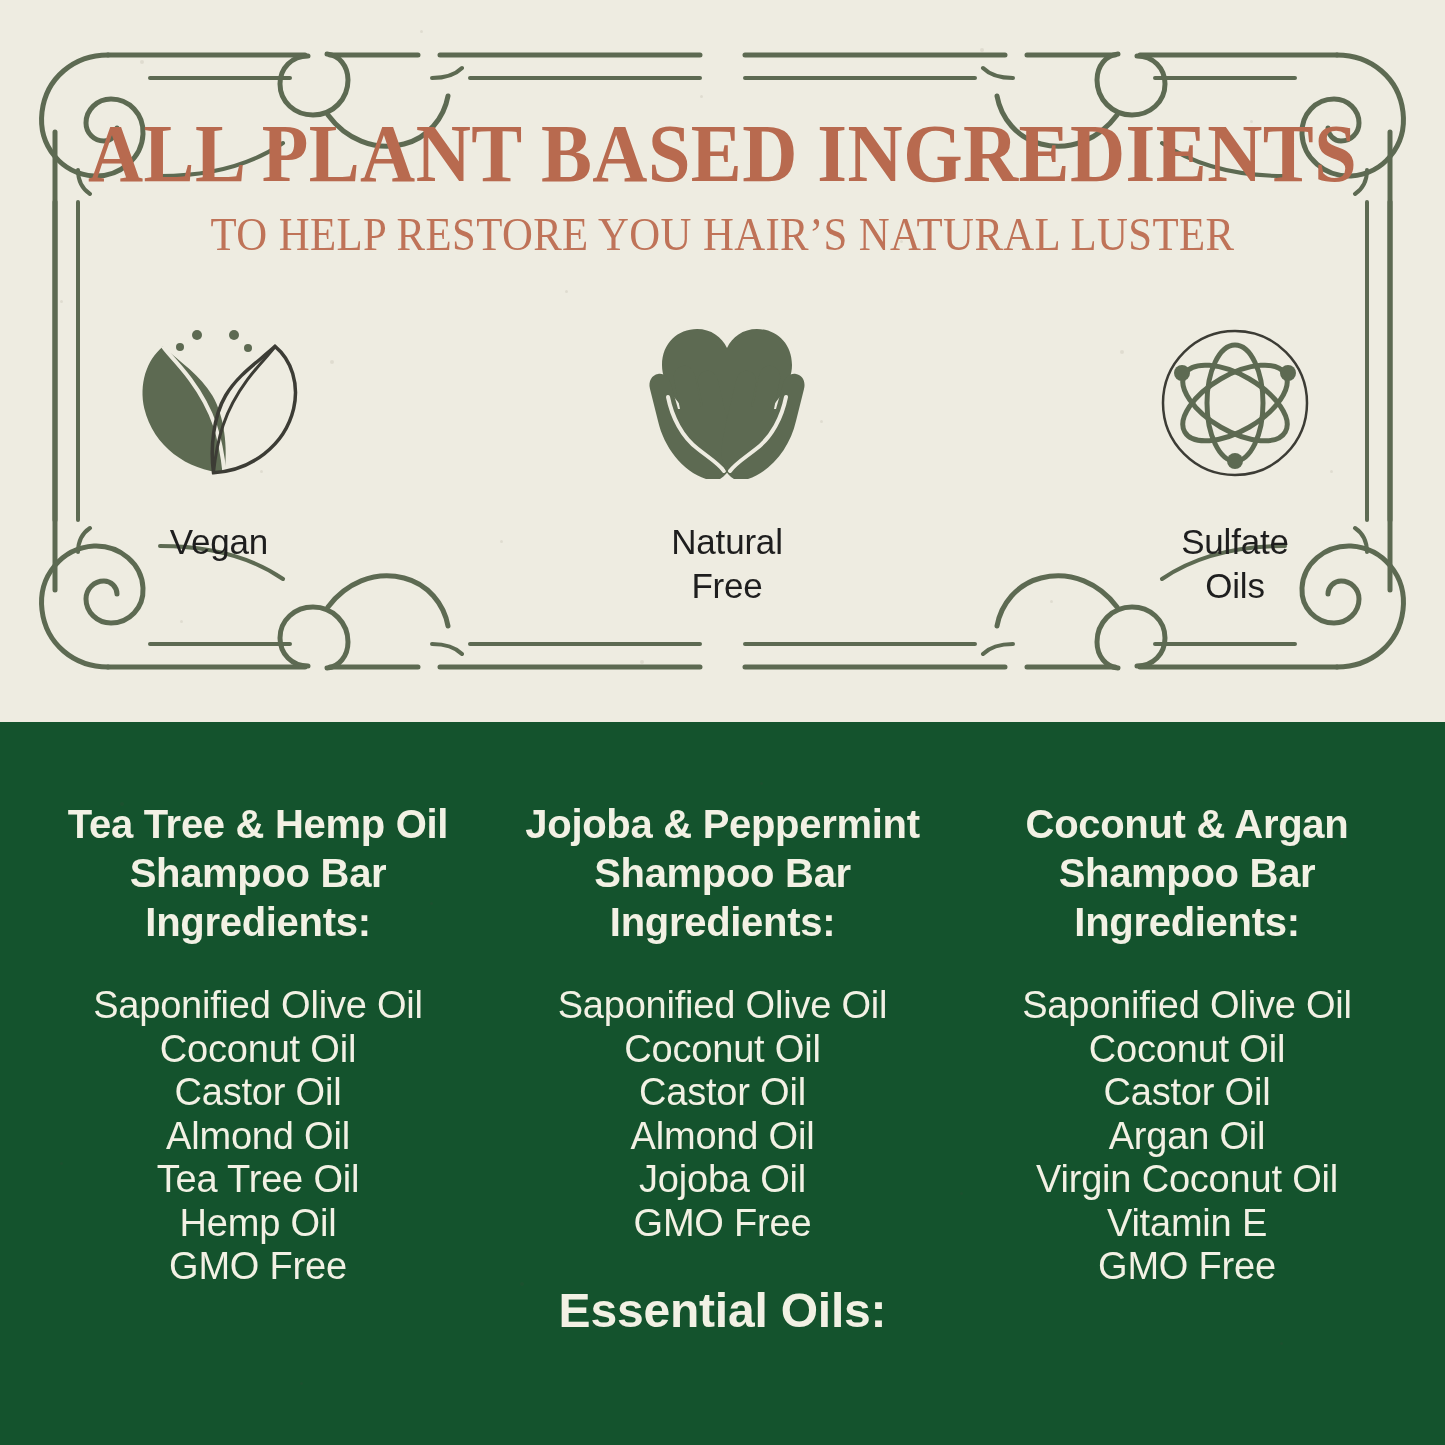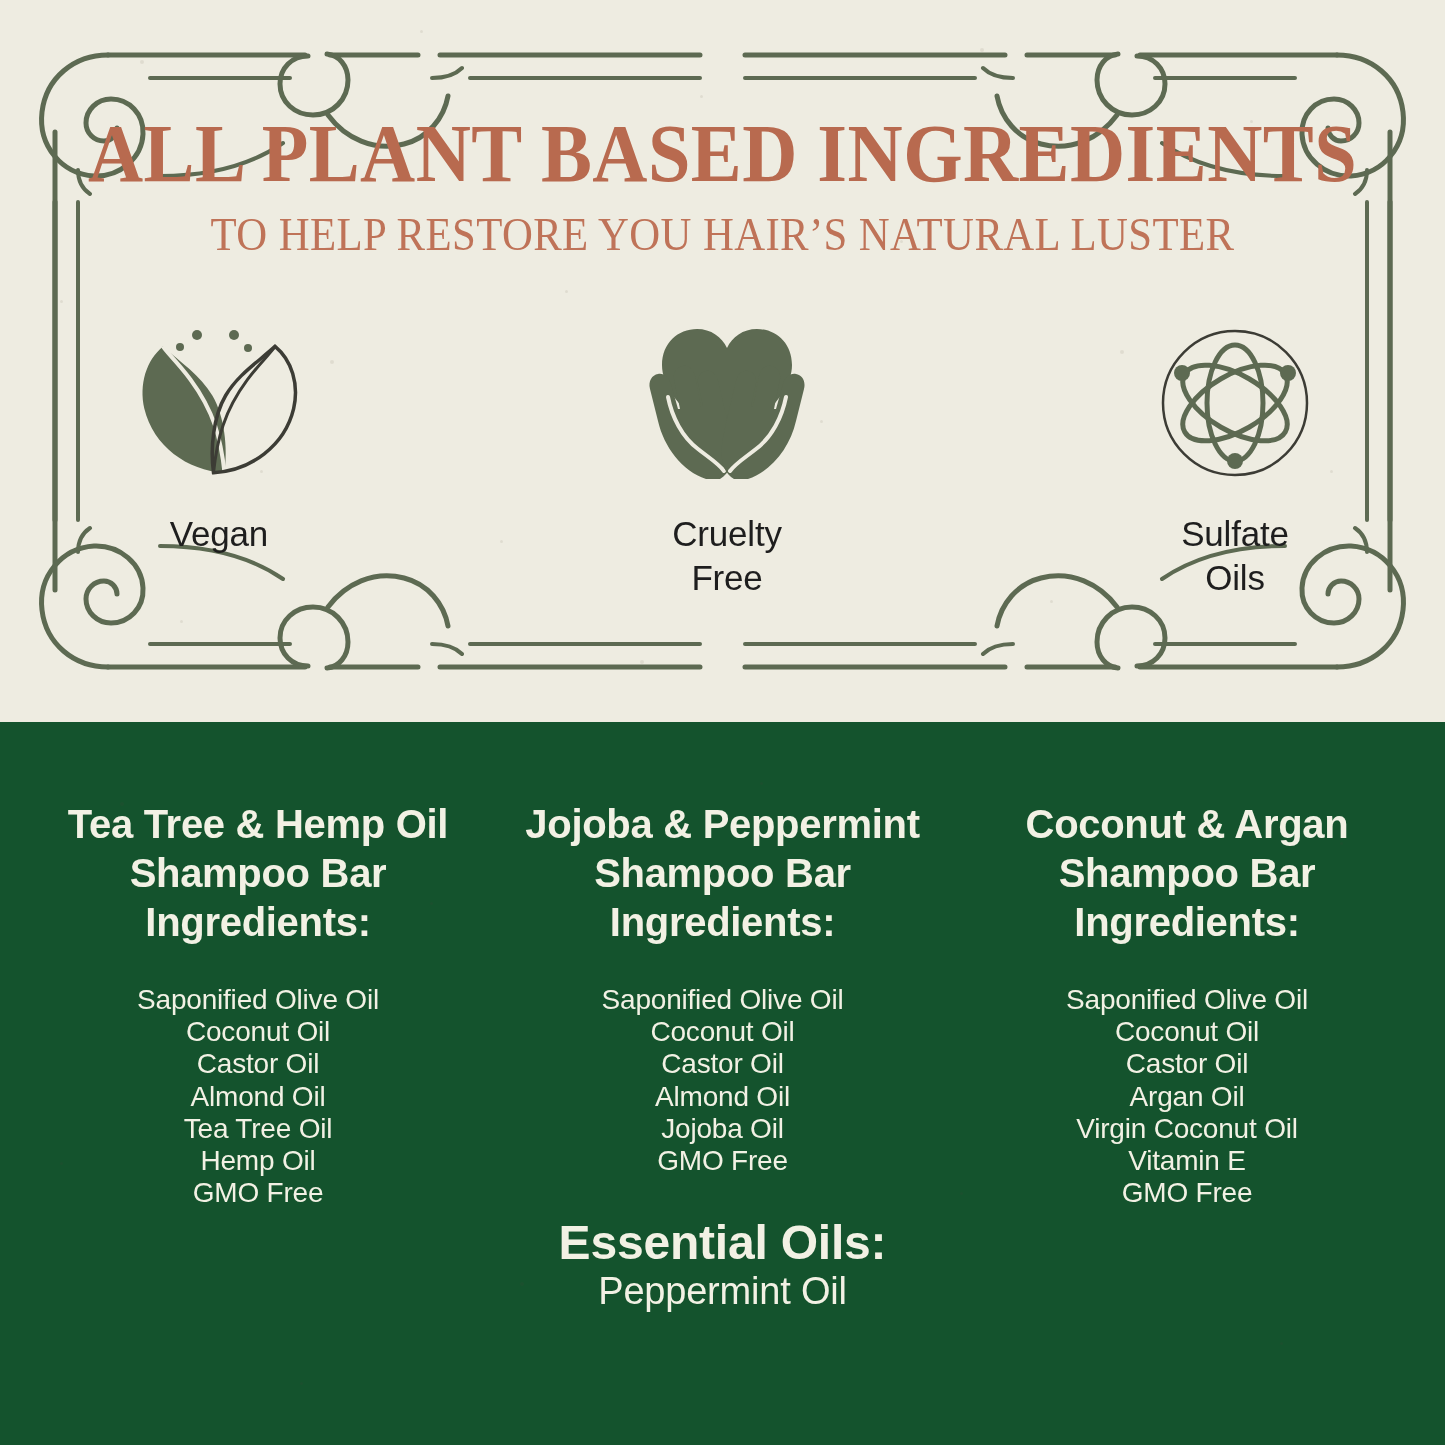--- a/index.html
+++ b/index.html
@@ -96,21 +96,21 @@
     flex-direction: column;
     align-items: center;
   }
   .badge-icon {
     height: 170px;
     display: flex;
     align-items: center;
     justify-content: center;
   }
   .badge-label {
-    margin-top: 24px;
+    margin-top: 32px;
     text-align: center;
     font-size: 35px;
     line-height: 1.25;
     color: #1e1e1e;
     letter-spacing: -0.2px;
     white-space: pre-line;
   }
 
   
   .bottom-panel {
@@ -137,21 +137,21 @@
   }
   .col-title {
     font-size: 40px;
     font-weight: bold;
     line-height: 1.22;
     letter-spacing: -0.3px;
     white-space: pre-line;
   }
   .col-list {
     margin-top: 38px;
-    font-size: 28px;
+    font-size: 38px;
     font-weight: normal;
     line-height: 1.145;
     letter-spacing: -0.2px;
     white-space: pre-line;
   }
   .col-sub-title {
     margin-top: 38px;
     font-size: 48px;
     font-weight: bold;
     line-height: 1.15;
@@ -261,21 +261,21 @@
             <path d="M26 76 C30 96 40 116 56 128 C66 136 76 142 82 150" fill="none" stroke="#eeece1" stroke-width="4" stroke-linecap="round"></path>
 
             <path d="M92 158 L106 158 C130 150 148 126 154 100 L162 68
                      C164 60 160 54 154 53 C148 52 143 56 141 63 L134 88
                      L132 88 L138 58 C139 51 135 46 129 45 C123 44 119 48 117 55
                      L111 86 L109 85 L114 62 C115 55 111 51 106 50 C100 49 96 53 94 60
                      C88 86 82 108 80 124 C78 140 82 152 92 158 Z" fill="#5d6a52"></path>
             <path d="M144 76 C140 96 130 116 114 128 C104 136 94 142 88 150" fill="none" stroke="#eeece1" stroke-width="4" stroke-linecap="round"></path>
           </svg>
         </div>
-        <div class="badge-label">Cruelty
+        <div class="badge-label">Natural
 Free</div>
       </div>
 
 
       <div class="badge">
         <div class="badge-icon">
           <svg width="170" height="165" viewBox="0 0 170 165">
             <circle cx="85" cy="82" r="72" fill="none" stroke="#3c3c35" stroke-width="2.5"></circle>
             <g fill="none" stroke="#5d6a52" stroke-width="5">
               <ellipse cx="85" cy="82" rx="28" ry="58" transform="rotate(0 85 82)"></ellipse>
@@ -327,21 +327,20 @@
         <div class="col-title">Jojoba &amp; Peppermint
 Shampoo Bar
 Ingredients:</div>
         <div class="col-list">Saponified Olive Oil
 Coconut Oil
 Castor Oil
 Almond Oil
 Jojoba Oil
 GMO Free</div>
         <div class="col-sub-title">Essential Oils:</div>
-        <div class="col-sub-list">Peppermint Oil</div>
       </div>
 
       <div class="col">
         <div class="col-title">Coconut &amp; Argan
 Shampoo Bar
 Ingredients:</div>
         <div class="col-list">Saponified Olive Oil
 Coconut Oil
 Castor Oil
 Argan Oil

